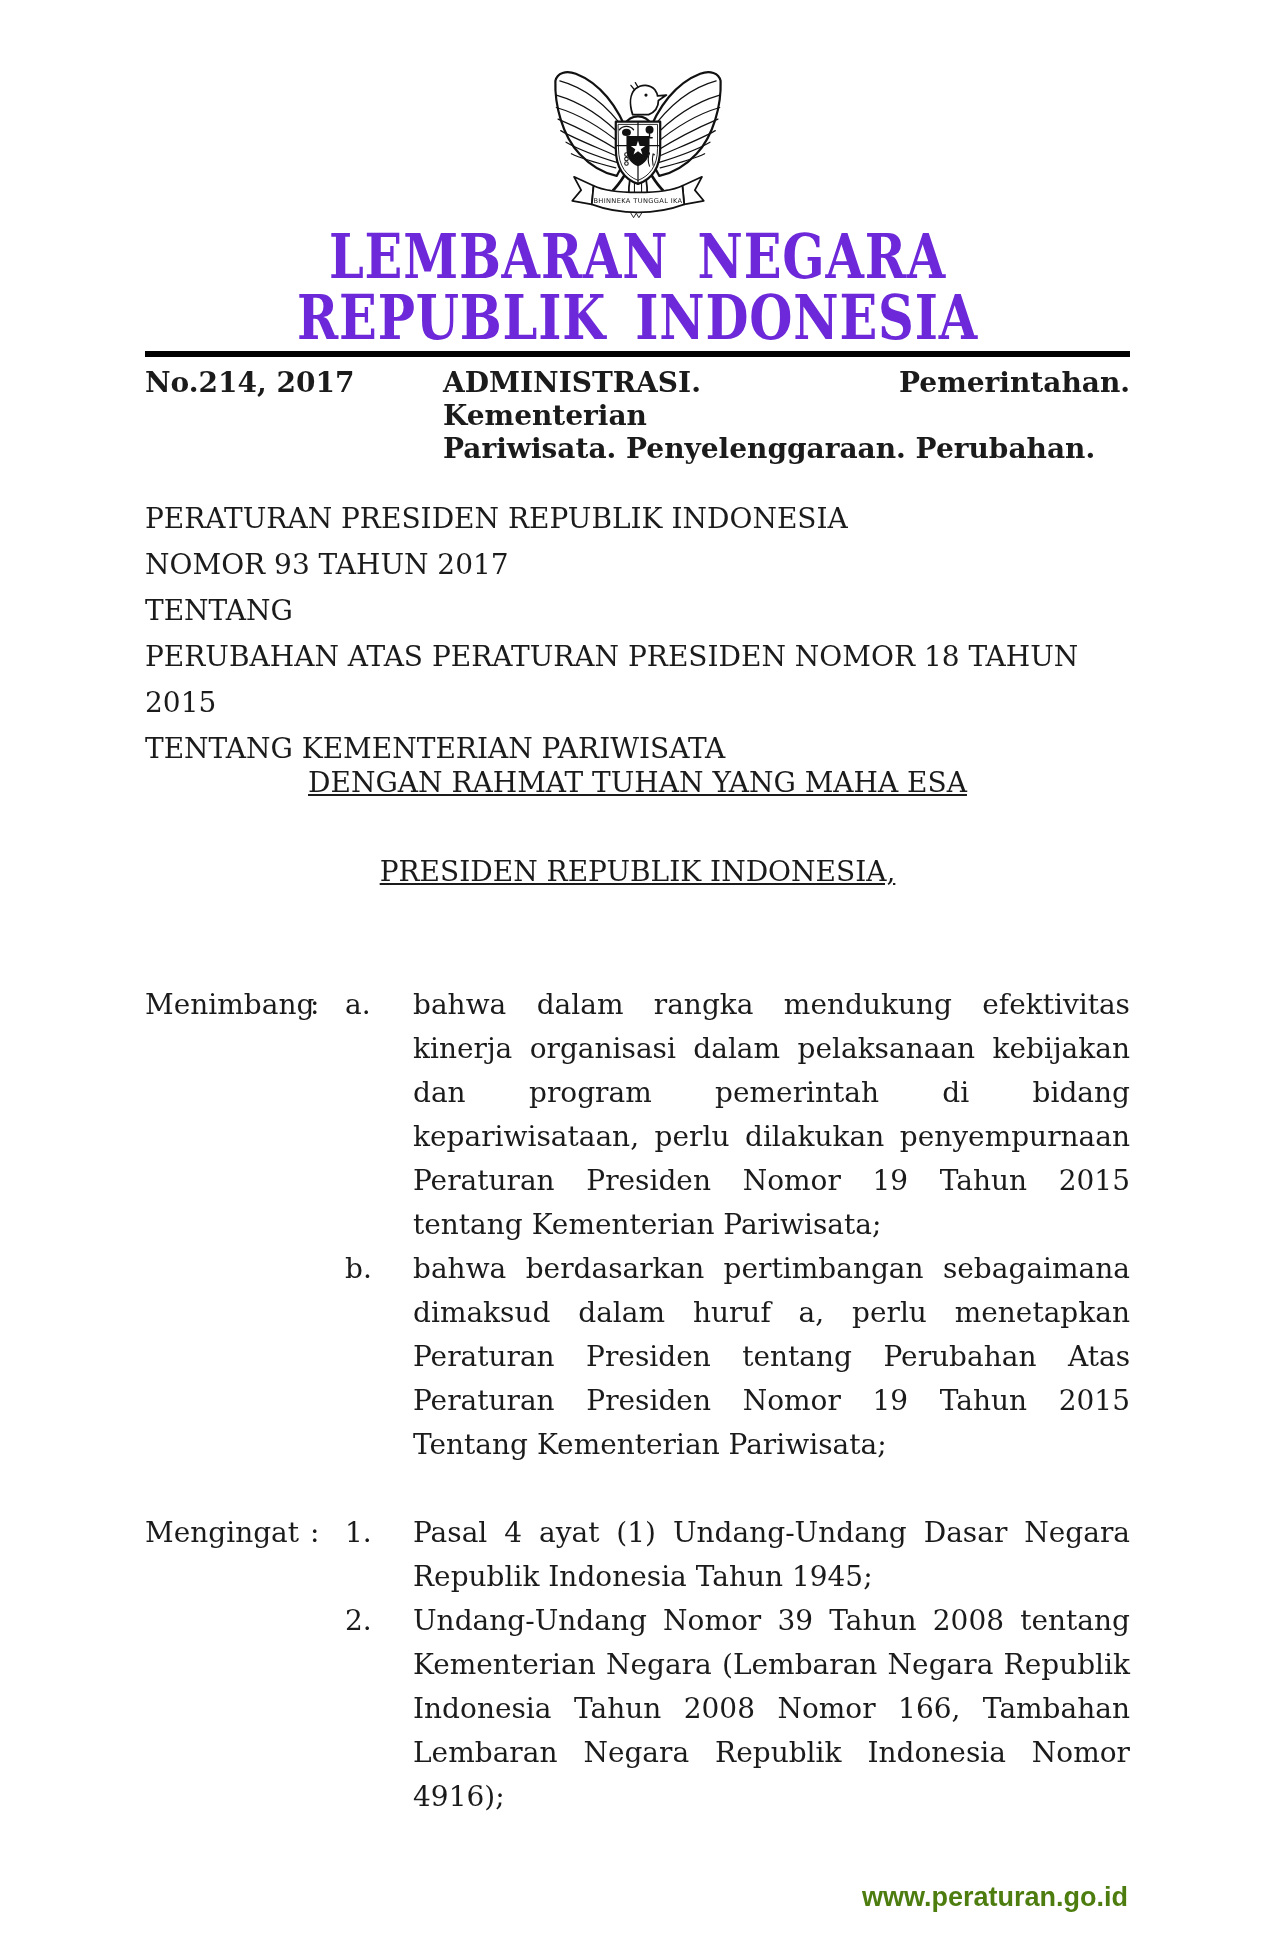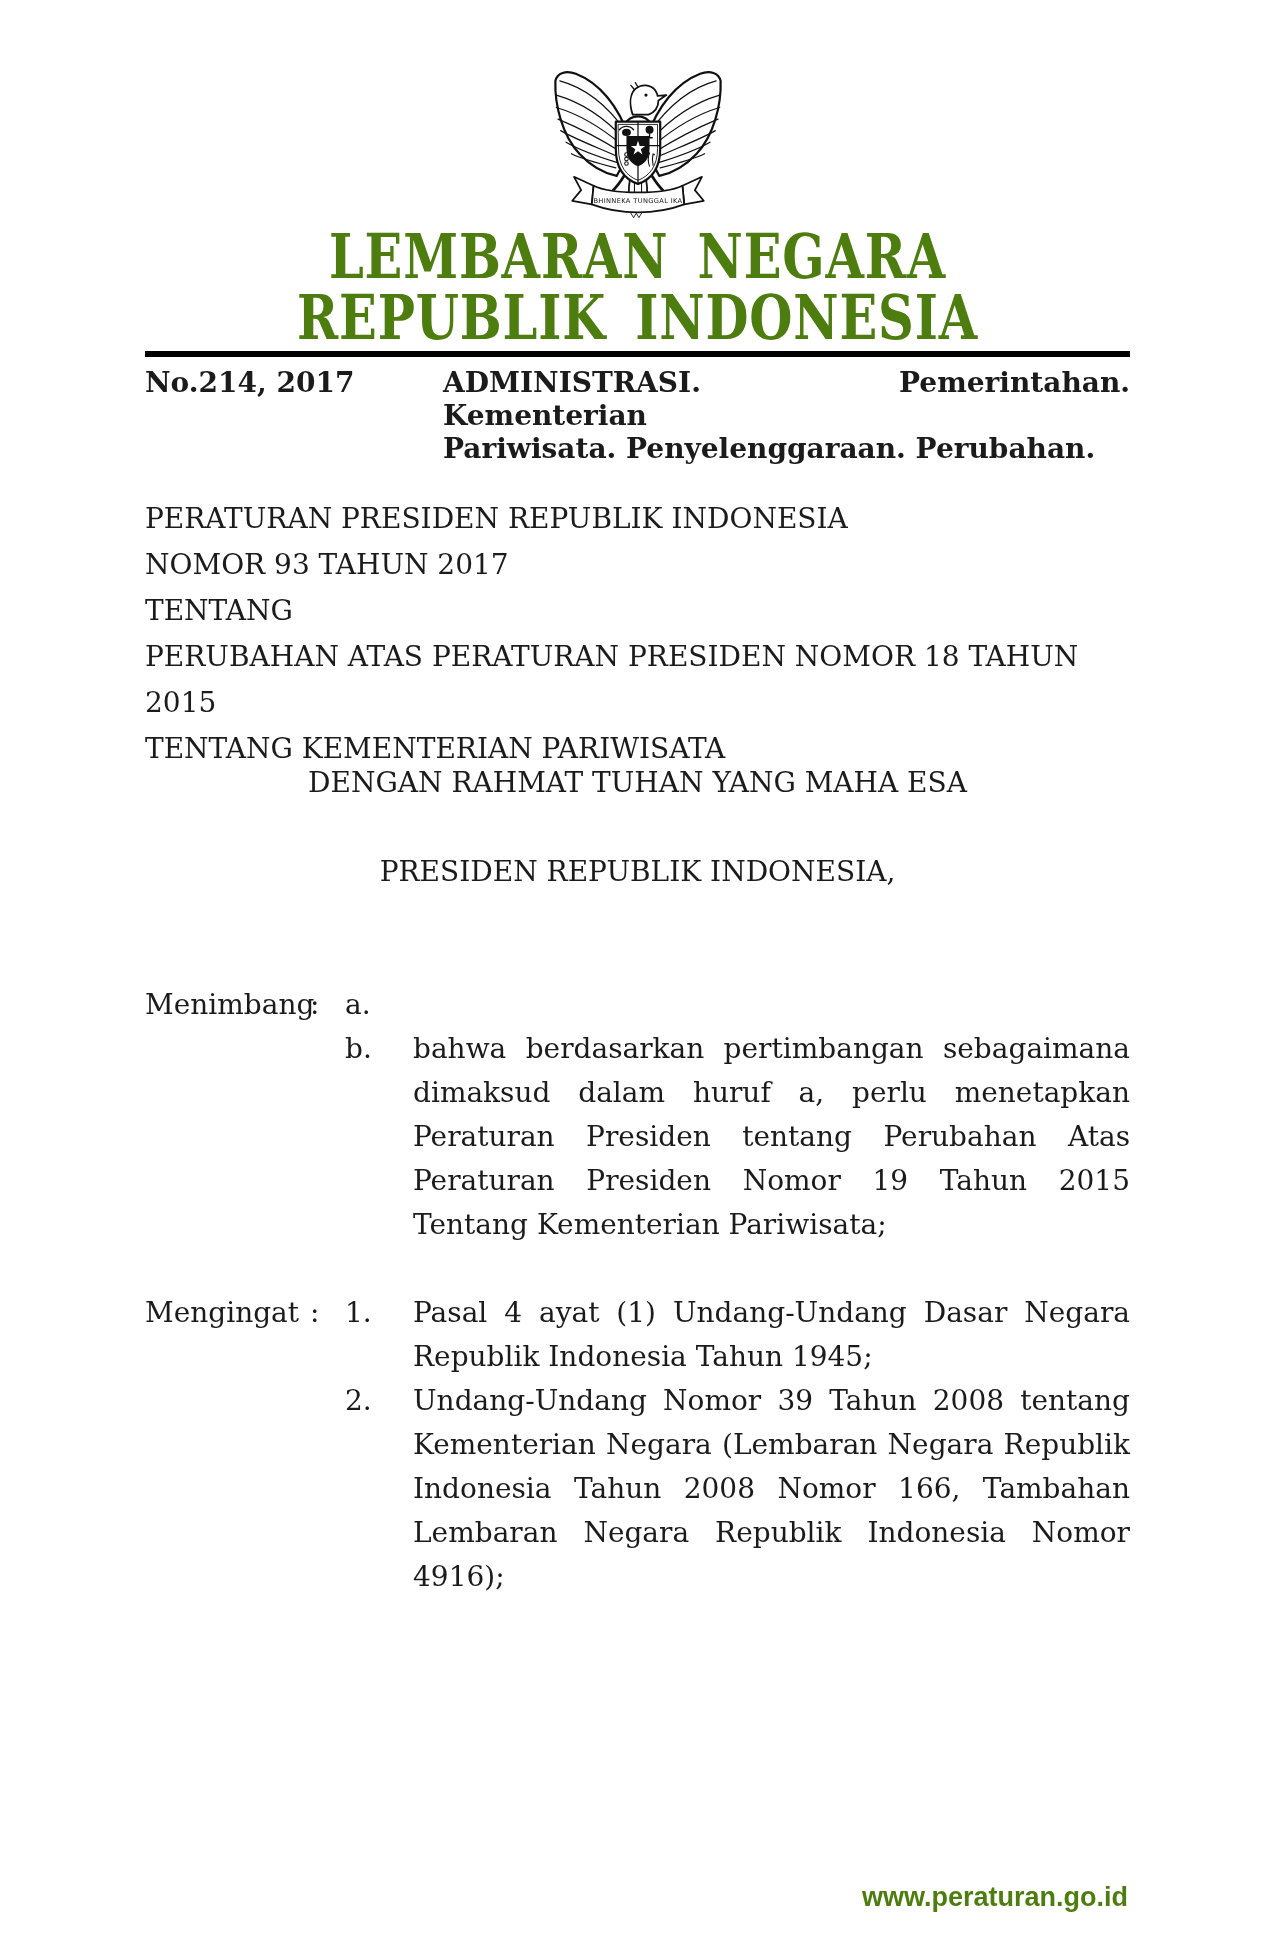--- a/index.html
+++ b/index.html
@@ -12,41 +12,41 @@
     overflow:hidden;
   }
   .emblem{
     position:absolute;top:56px;left:50%;
     transform:translateX(-50%);
   }
   .masthead{
     position:absolute;top:226px;left:0;width:100%;
     text-align:center;font-weight:bold;
     font-size:62px;line-height:61px;
-    color:#4d7c0f;
+    color:#6d28d9;
   }
   .masthead .mh-line{transform:scaleX(0.8);transform-origin:50% 50%;letter-spacing:1px;word-spacing:14px;}
   .rule{
     position:absolute;top:351px;left:145px;width:985px;height:6px;
   }
   .gazette-header{
     position:absolute;top:366px;left:145px;width:985px;
     display:flex;font-size:28px;line-height:33px;font-weight:bold;
   }
   .gz-num{width:298px;flex:none;}
   .gz-subject{flex:1;}
   .gz-sub-l1{text-align:justify;text-align-last:justify;}
   .gz-sub-l2{text-align:left;}
   .title-block{
     position:absolute;top:496px;left:145px;width:985px;
     font-size:28px;line-height:46px;
   }
   .center-line{
     position:absolute;left:145px;width:985px;
-    text-align:center;font-size:28px;line-height:46px;
+    text-align:center;font-size:28px;line-height:46px;text-decoration:underline;
   }
   .invocation{top:760px;}
   .authority{top:849px;}
   .preamble{
     position:absolute;top:983px;left:145px;width:985px;
     font-size:28px;line-height:44px;
   }
   .section{display:grid;grid-template-columns:165px 35px 68px 1fr;}
   .section + .section{margin-top:44px;}
   .sec-label{grid-column:1;grid-row:1;}
@@ -165,20 +165,21 @@
 
   <div class="center-line invocation">DENGAN RAHMAT TUHAN YANG MAHA ESA</div>
   <div class="center-line authority">PRESIDEN REPUBLIK INDONESIA,</div>
 
   <div class="preamble">
 
     <div class="section">
       <div class="sec-label">Menimbang</div>
       <div class="sec-colon">:</div>
       <div class="item-marker" style="grid-row:1">a.</div>
+      <div class="item-body" style="grid-row:1">bahwa dalam rangka mendukung efektivitas kinerja organisasi dalam pelaksanaan kebijakan dan program pemerintah di bidang kepariwisataan, perlu dilakukan penyempurnaan Peraturan Presiden Nomor 19 Tahun 2015 tentang Kementerian Pariwisata;</div>
       <div class="item-marker" style="grid-row:2">b.</div>
       <div class="item-body" style="grid-row:2">bahwa berdasarkan pertimbangan sebagaimana dimaksud dalam huruf a, perlu menetapkan Peraturan Presiden tentang Perubahan Atas Peraturan Presiden Nomor 19 Tahun 2015 Tentang Kementerian Pariwisata;</div>
     </div>
 
     <div class="section">
       <div class="sec-label">Mengingat</div>
       <div class="sec-colon">:</div>
       <div class="item-marker" style="grid-row:1">1.</div>
       <div class="item-body" style="grid-row:1">Pasal 4 ayat (1) Undang-Undang Dasar Negara Republik Indonesia Tahun 1945;</div>
       <div class="item-marker" style="grid-row:2">2.</div>

